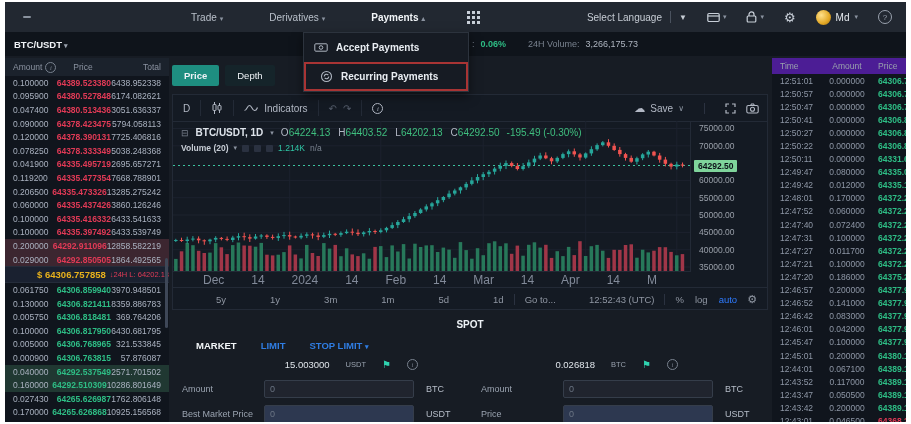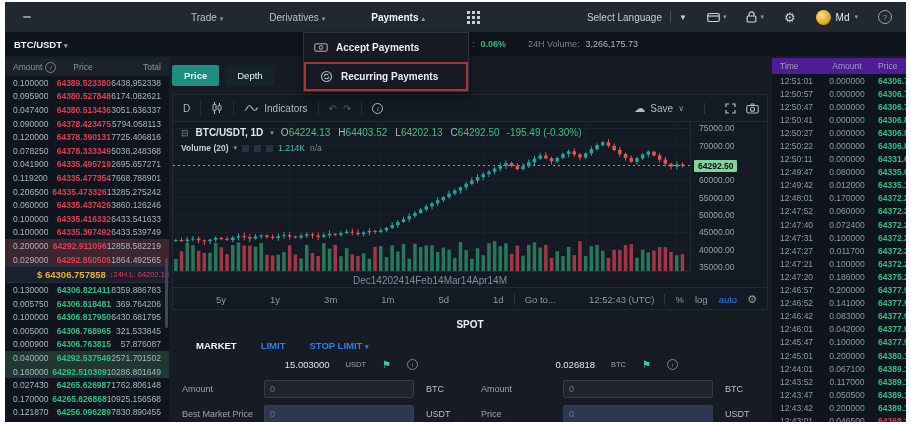--- a/index.html
+++ b/index.html
@@ -83,22 +83,22 @@
   .legend .kv span{color:#3fbf7f;}
   .legend .chg{color:#3fbf7f;}
   .legend2{position:absolute;left:8px;top:22px;z-index:3;display:flex;align-items:center;gap:5px;font-size:8.5px;white-space:nowrap;}
   .legend2 .vl{color:#c6ccd4;font-weight:bold;}
   .legend2 .mini{width:7px;height:7px;background:#2a3140;border-radius:1px;}
   .legend2 .vv{color:#2fc6a5;}
   .legend2 .na{color:#79828f;}
   .price-axis{position:absolute;right:0;top:26px;width:76px;height:150px;border-left:1px solid #232a36;font-size:8.5px;color:#9aa0aa;}
   .ptick{position:absolute;left:8px;}
   .ptag{position:absolute;left:3px;background:#7fd49b;color:#0c1118;font-weight:bold;font-size:8.5px;padding:1px 4px;border-radius:1px;}
-  .date-axis{position:absolute;left:0;top:176px;right:76px;height:16px;display:flex;align-items:center;justify-content:center;
-    padding:0 34px 0 30px;font-size:10px;color:#828a99;border-top:1px solid #232a36;}
+  .date-axis{position:absolute;left:0;top:176px;right:76px;height:16px;display:flex;align-items:center;justify-content:space-between;
+    padding:0 34px 0 30px;font-size:12px;color:#828a99;border-top:1px solid #232a36;}
   .ch-bottom{position:absolute;left:0;top:192px;right:0;height:23px;border-top:1px solid #232a36;display:flex;align-items:center;font-size:9.5px;color:#9097a3;padding:0 10px;box-sizing:border-box;}
   .rng{display:flex;gap:11px;}
   .rng span{cursor:pointer;padding-left:33px;}
   .vdiv{width:1px;height:11px;background:#2b3240;margin:0 10px;}
   .goto{cursor:pointer;}
   .ch-bottom-right{margin-left:auto;display:flex;align-items:center;}
   .scales{display:flex;gap:11px;align-items:center;}
   .scales span{cursor:pointer;}
   .scales .active{color:#2e7bff;}
   .gear2{font-size:11px;color:#9097a3;margin-left:10px;}
@@ -327,20 +327,25 @@
             <span class="c2">64292.850505</span>
             <span class="c3">1864.492565</span>
           </div>
         </div>
       <div class="ob-mid">
         <span class="px">$ 64306.757858</span>
         <span class="lo">↓24H L: 64202.13</span>
       </div>
       <div>
 
+          <div class="ob-row bid">
+            <span class="c1">0.061750</span>
+            <span class="c2">64306.859940</span>
+            <span class="c3">3970.948501</span>
+          </div>
 
           <div class="ob-row bid">
             <span class="c1">0.130000</span>
             <span class="c2">64306.821411</span>
             <span class="c3">8359.886783</span>
           </div>
 
           <div class="ob-row bid">
             <span class="c1">0.005750</span>
             <span class="c2">64306.818481</span>

